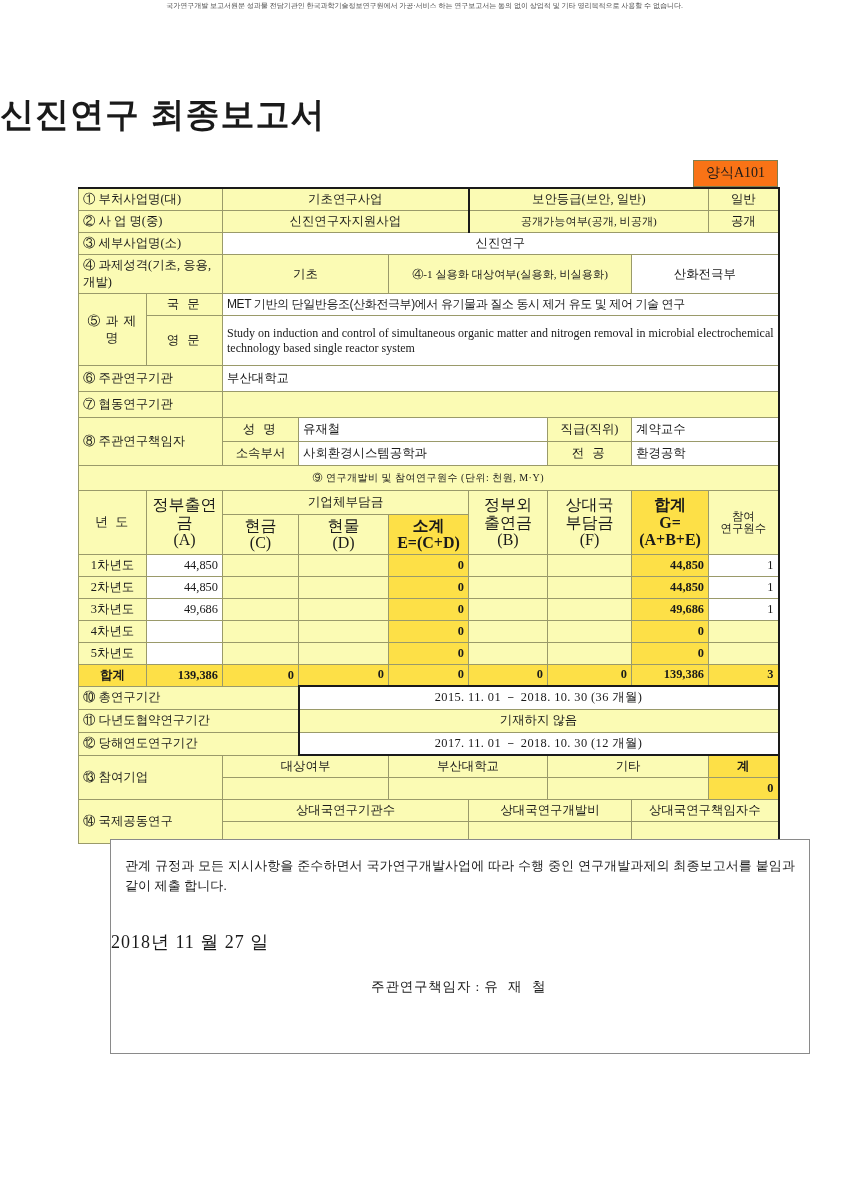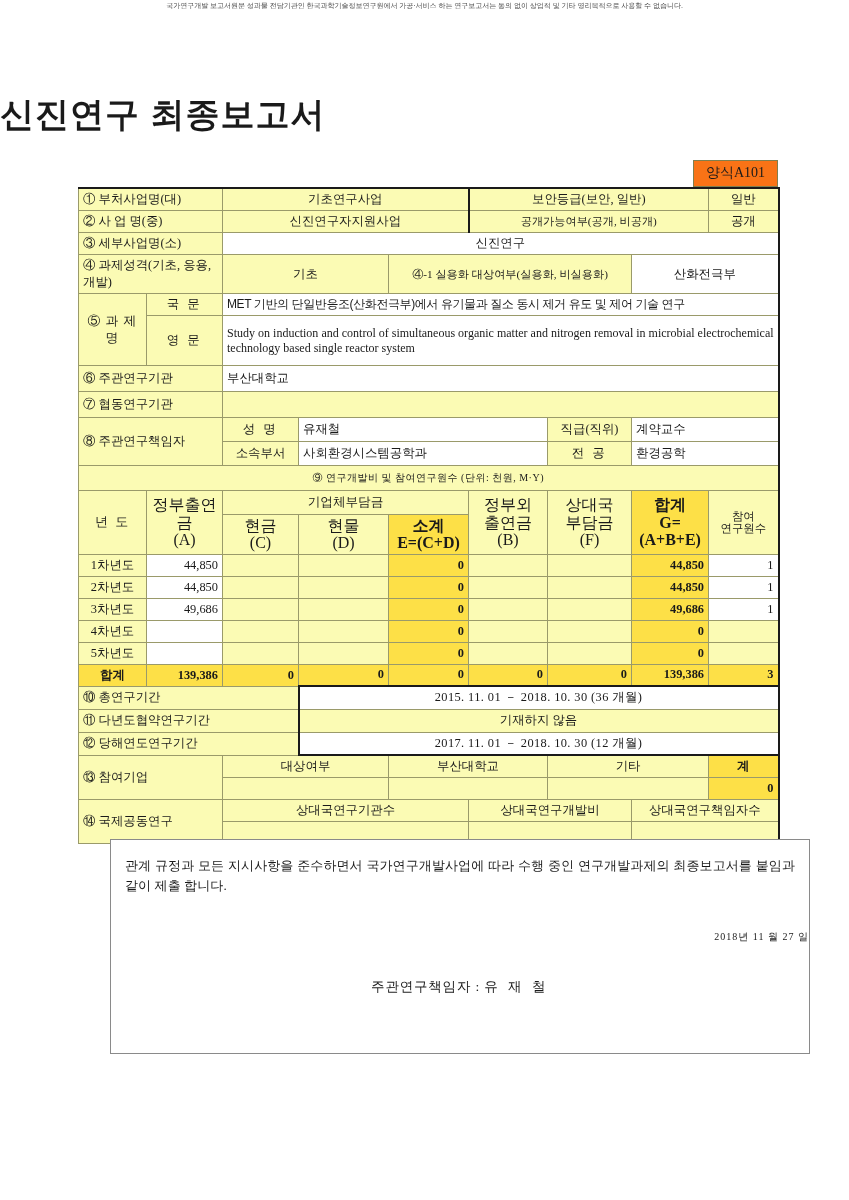--- a/index.html
+++ b/index.html
@@ -147,22 +147,22 @@
     font-size: 13px;
     line-height: 1.55;
     text-align: justify;
     text-align-last: left;
     letter-spacing: 0.1px;
   }
   .decl-date {
     position: absolute;
     top: 90px;
     left: 0; right: 0;
-    text-align: right;
-    font-size: 10px;
+    text-align: left;
+    font-size: 18px;
     letter-spacing: 1px;
   }
   .decl-sig1 {
     position: absolute;
     top: 138px;
     left: 0; right: 0;
     text-align: center;
     font-size: 13.5px;
     letter-spacing: 0.8px;
   }

